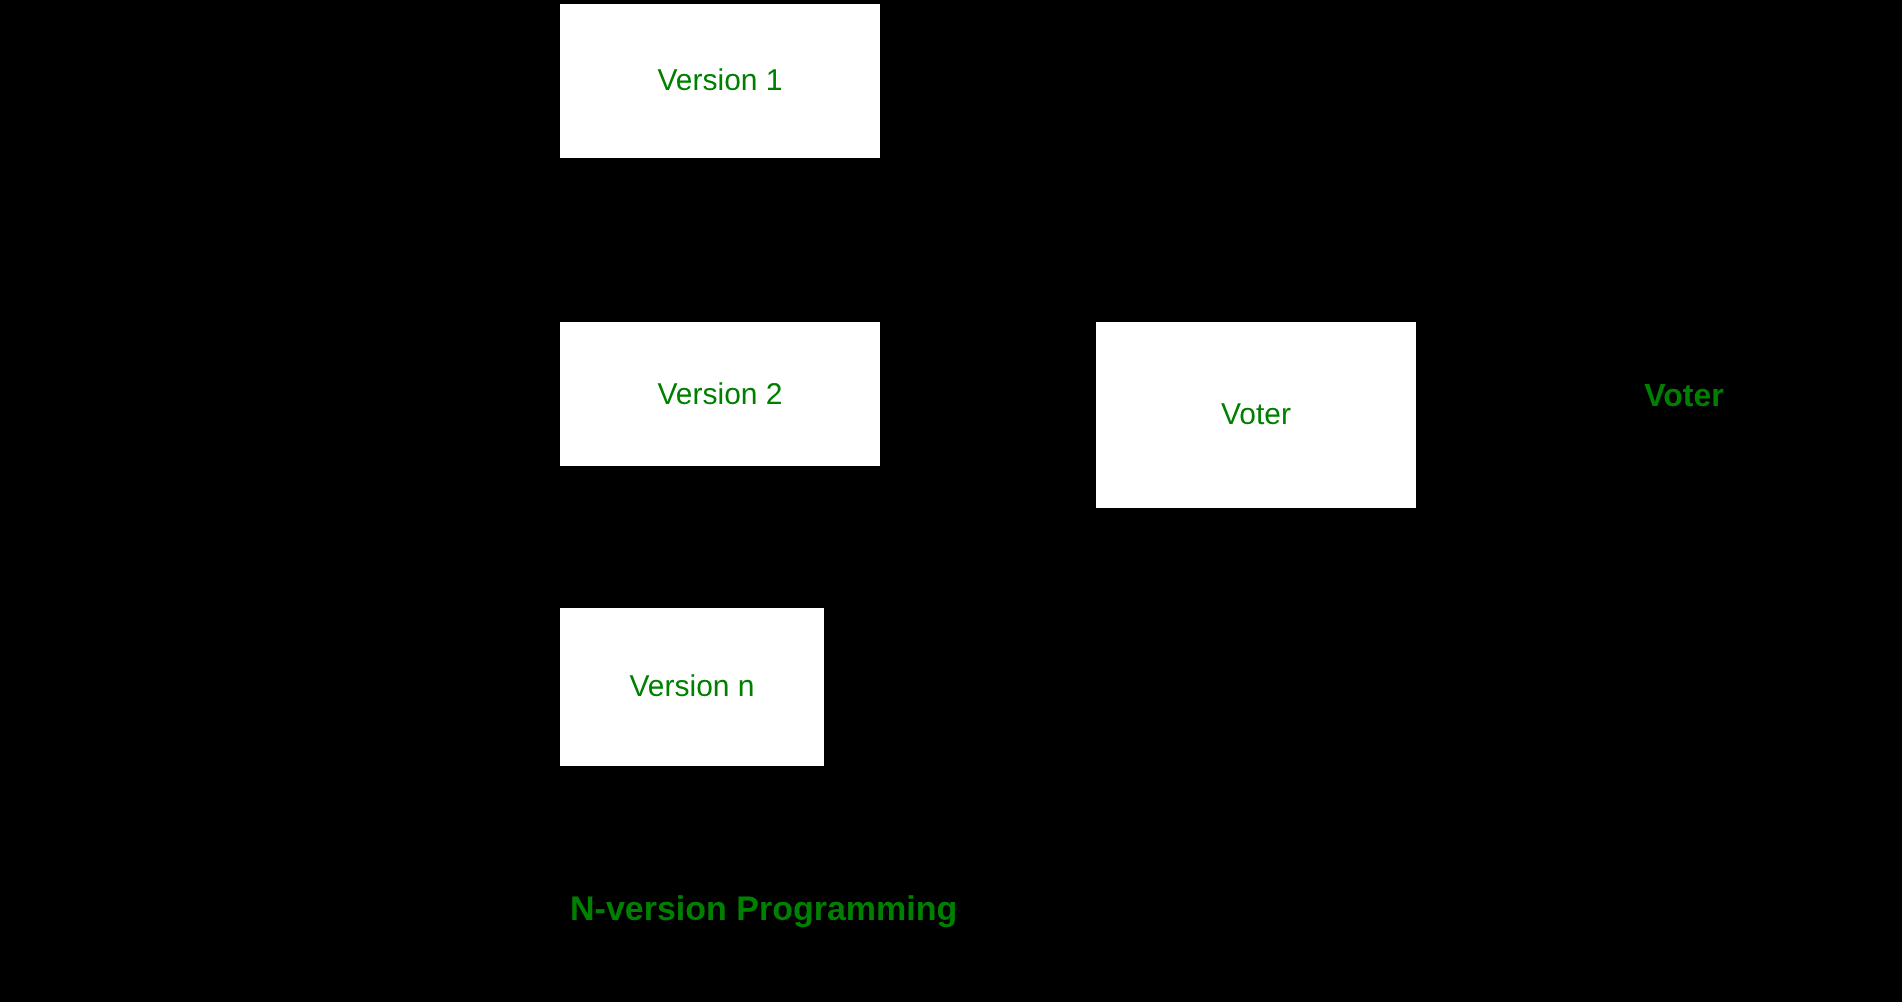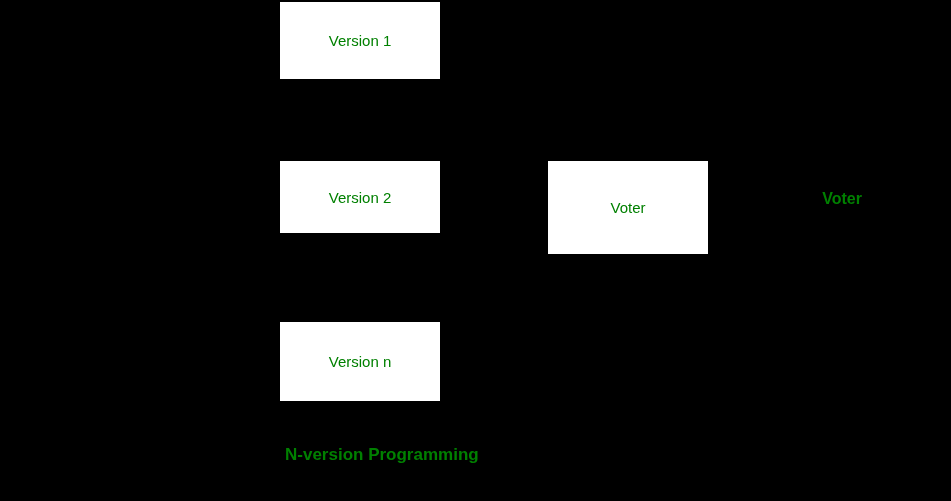--- a/index.html
+++ b/index.html
@@ -22,21 +22,21 @@
     align-items: center;
     justify-content: center;
     font-size: 15px;
     font-weight: 400;
     color: #008000;
   }
   #box-version1 { left: 280px; top: 2px;   width: 160px; height: 77px; }
   #box-input    { left: 0px;   top: 161px; width: 160px; height: 78px; }
   #box-version2 { left: 280px; top: 161px; width: 160px; height: 72px; }
   #box-voter    { left: 548px; top: 161px; width: 160px; height: 93px; }
-  #box-versionn { left: 280px; top: 322px; width: 160px; height: 79px; }
+  #box-versionn { left: 280px; top: 304px; width: 132px; height: 79px; }
   .free-label {
     position: absolute;
     color: #008000;
     font-weight: 700;
     white-space: nowrap;
     text-align: center;
   }
   #label-output {
     left: 780px;
     top: 190px;

